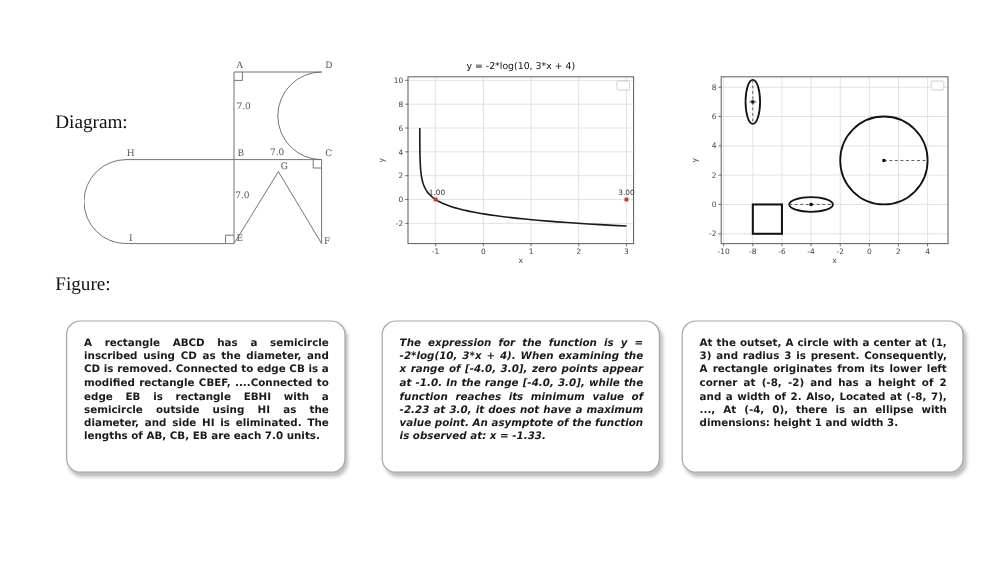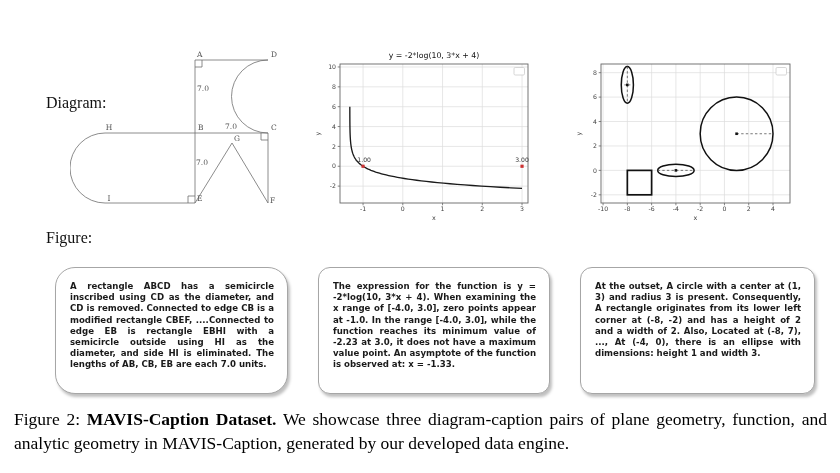--- a/index.html
+++ b/index.html
@@ -13,23 +13,23 @@
   #function-plot{left:310px;top:42px;width:235px;height:185px;text-decoration:underline;}
   #analytic-plot{left:570px;top:42px;width:250px;height:185px;}
   svg text{font-family:"DejaVu Sans",sans-serif;}
   .geo-lab{font-family:"DejaVu Serif",serif;fill:#555;font-size:7.5px;}
   .cap-box{position:absolute;top:267px;height:127px;background:#fff;
            border:1.2px solid #a6a6a6;border-radius:12px;
            box-shadow:2px 3px 3px rgba(0,0,0,0.25);box-sizing:border-box;
            padding:13px 13px 8px 14px;}
   .cap-box p{margin:0;font-family:"DejaVu Sans",sans-serif;font-size:8.6px;
              line-height:1.3;font-weight:bold;color:#1a1a1a;text-align:justify;}
-  #cap-box-1{left:55px;width:233px;border-radius:20px;}
-  #cap-box-2{left:318px;width:232px;}
-  #cap-box-3{left:580px;width:235px;}
+  #cap-box-1{left:55px;width:233px;}
+  #cap-box-2{left:318px;width:232px;font-style:italic;}
+  #cap-box-3{left:568px;width:235px;}
   .figcap{position:absolute;left:14px;top:408px;width:813px;margin:0;
           font-size:17.5px;line-height:1.36;color:#000;text-align:justify;}
 </style>
 </head>
 <body>
 
 <div class="canvas">
 
   <div class="sec-label diagram-label">Diagram:</div>
 
@@ -187,15 +187,14 @@
   <div class="cap-box" id="cap-box-1">
     <p>A rectangle ABCD has a semicircle inscribed using CD as the diameter, and CD is removed. Connected to edge CB is a modified rectangle CBEF, ....Connected to edge EB is rectangle EBHI with a semicircle outside using HI as the diameter, and side HI is eliminated. The lengths of AB, CB, EB are each 7.0 units.</p>
   </div>
   <div class="cap-box" id="cap-box-2">
     <p>The expression for the function is y = -2*log(10, 3*x + 4). When examining the x range of [-4.0, 3.0], zero points appear at -1.0. In the range [-4.0, 3.0], while the function reaches its minimum value of -2.23 at 3.0, it does not have a maximum value point. An asymptote of the function is observed at: x = -1.33.</p>
   </div>
   <div class="cap-box" id="cap-box-3">
     <p>At the outset, A circle with a center at (1, 3) and radius 3 is present. Consequently, A rectangle originates from its lower left corner at (-8, -2) and has a height of 2 and a width of 2. Also, Located at (-8, 7), ..., At (-4, 0), there is an ellipse with dimensions: height 1 and width 3.</p>
   </div>
 
-  <p class="figcap"><span>Figure 2: </span><b>MAVIS-Caption Dataset.</b><span> We showcase three diagram-caption pairs of plane geometry, function, and analytic geometry in MAVIS-Caption, generated by our developed data engine.</span></p>
 
 </div>
 
 </body></html>

